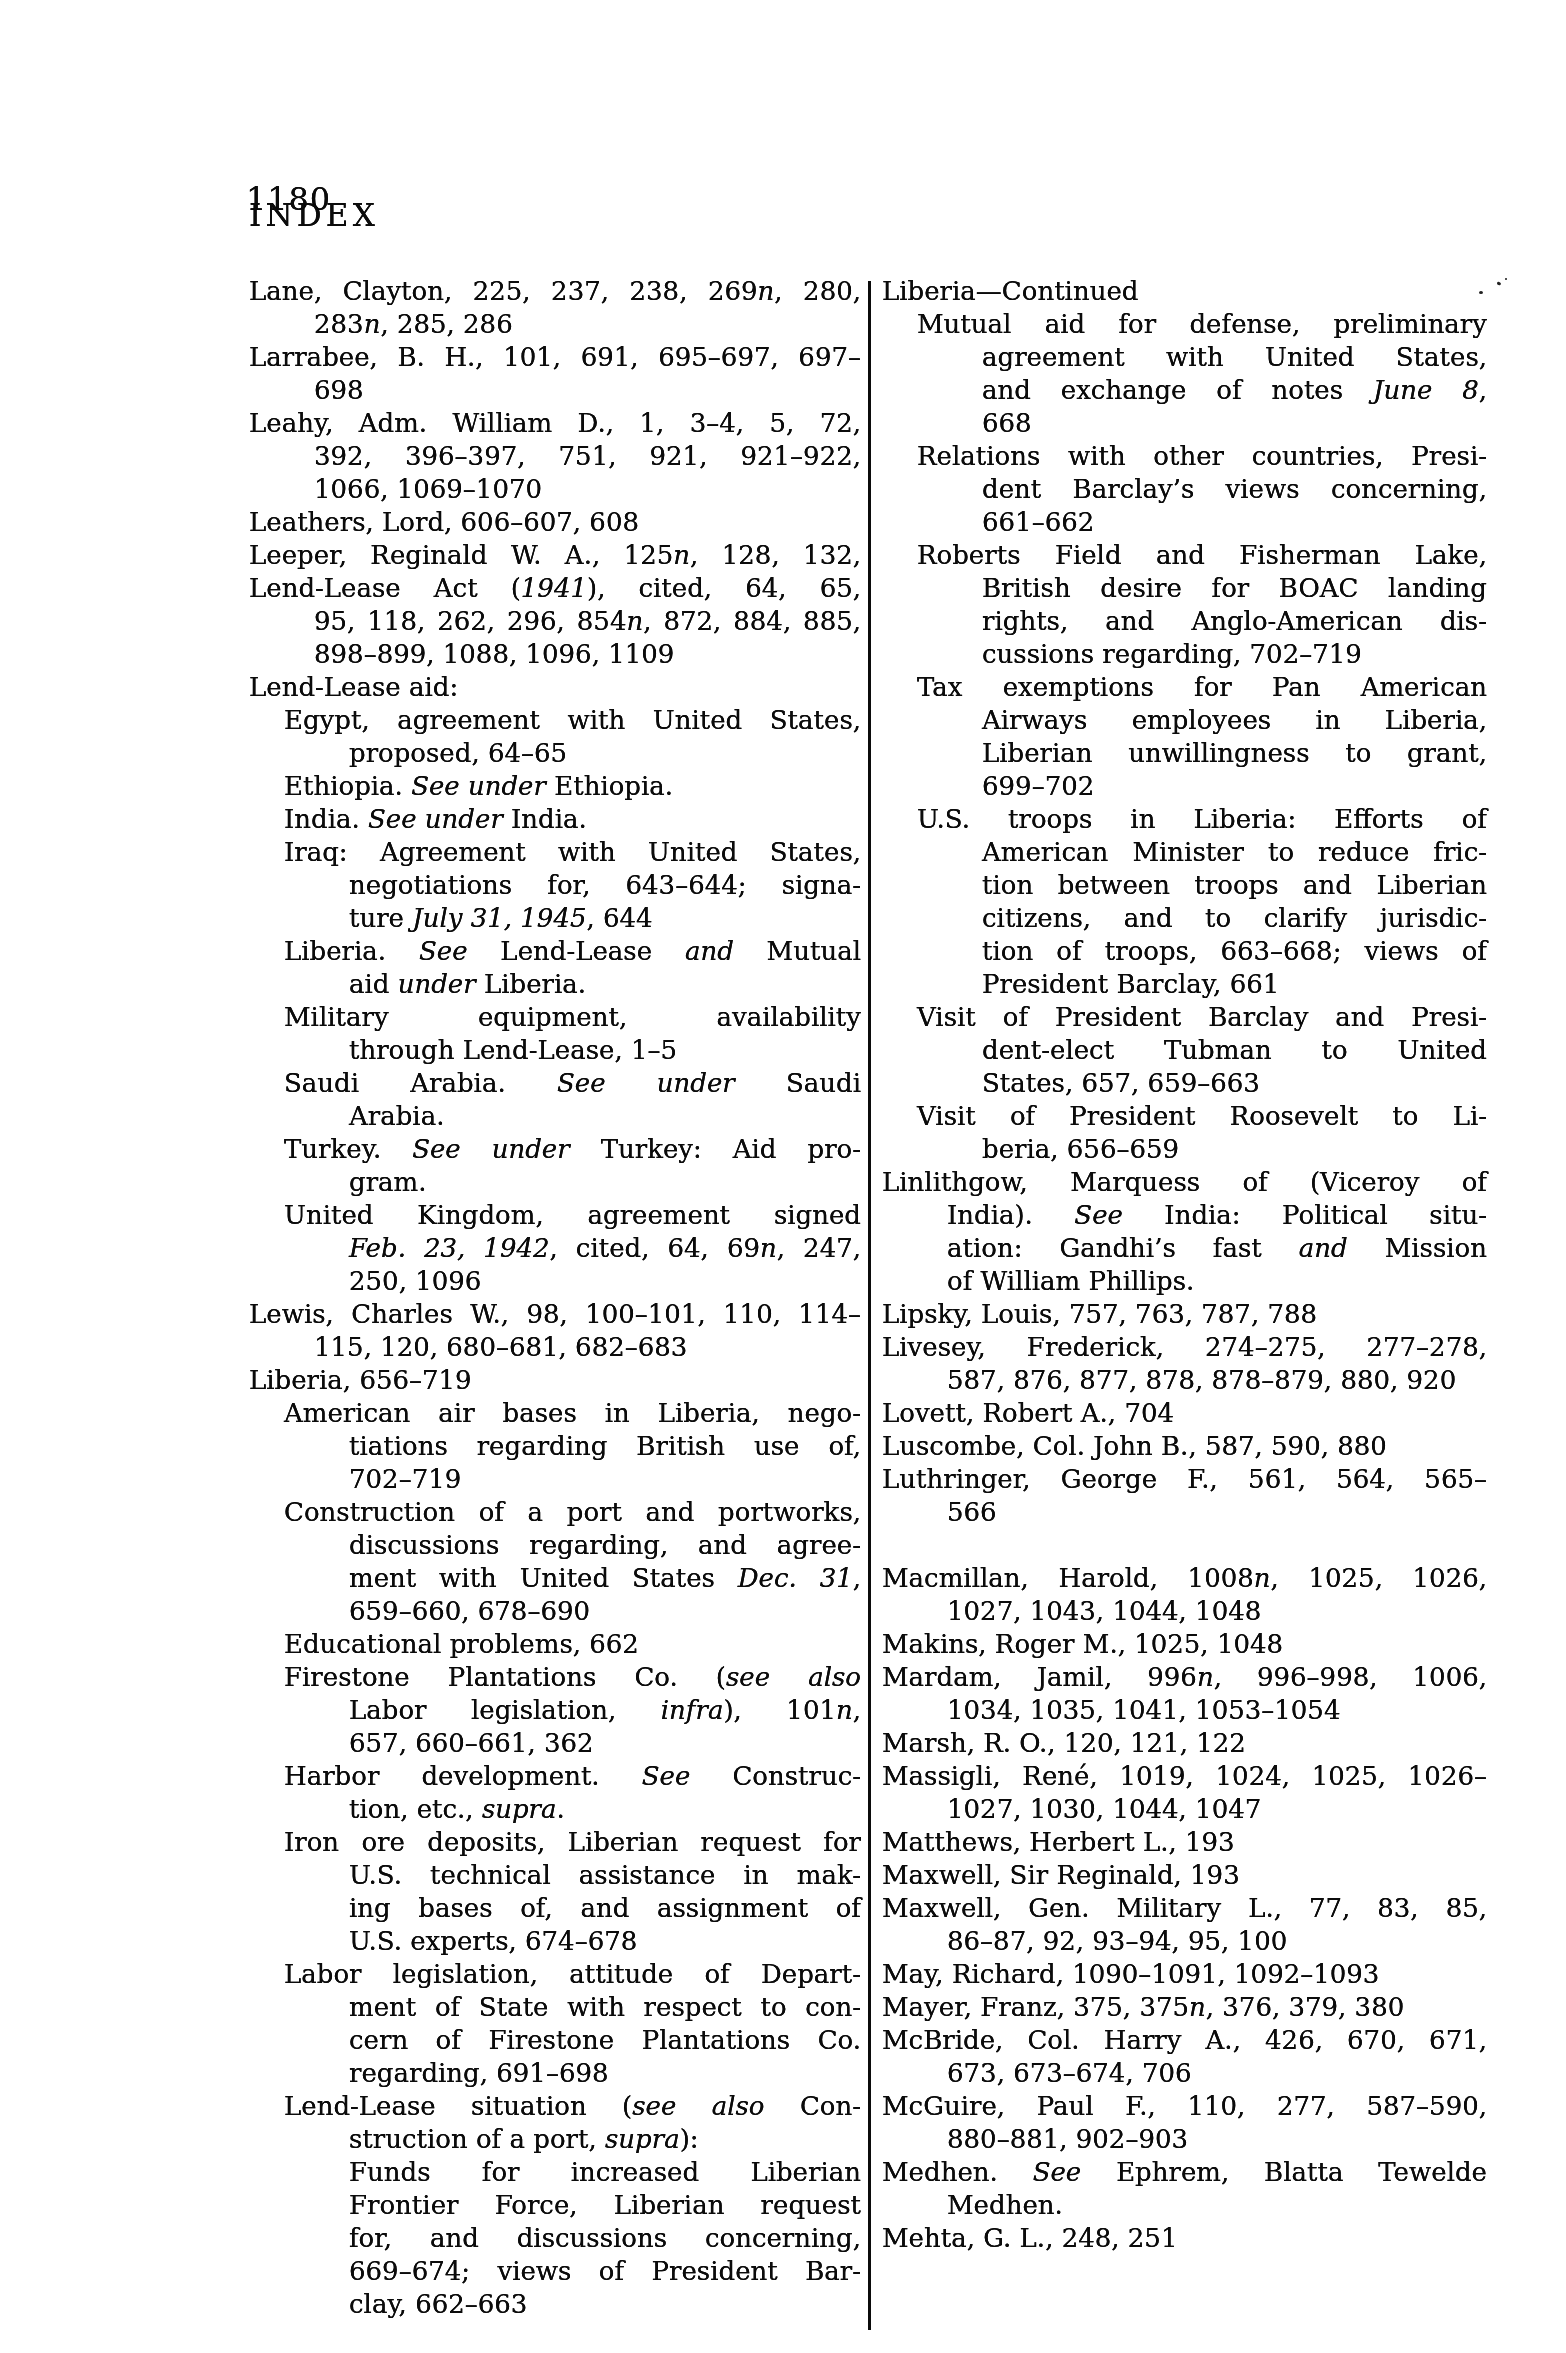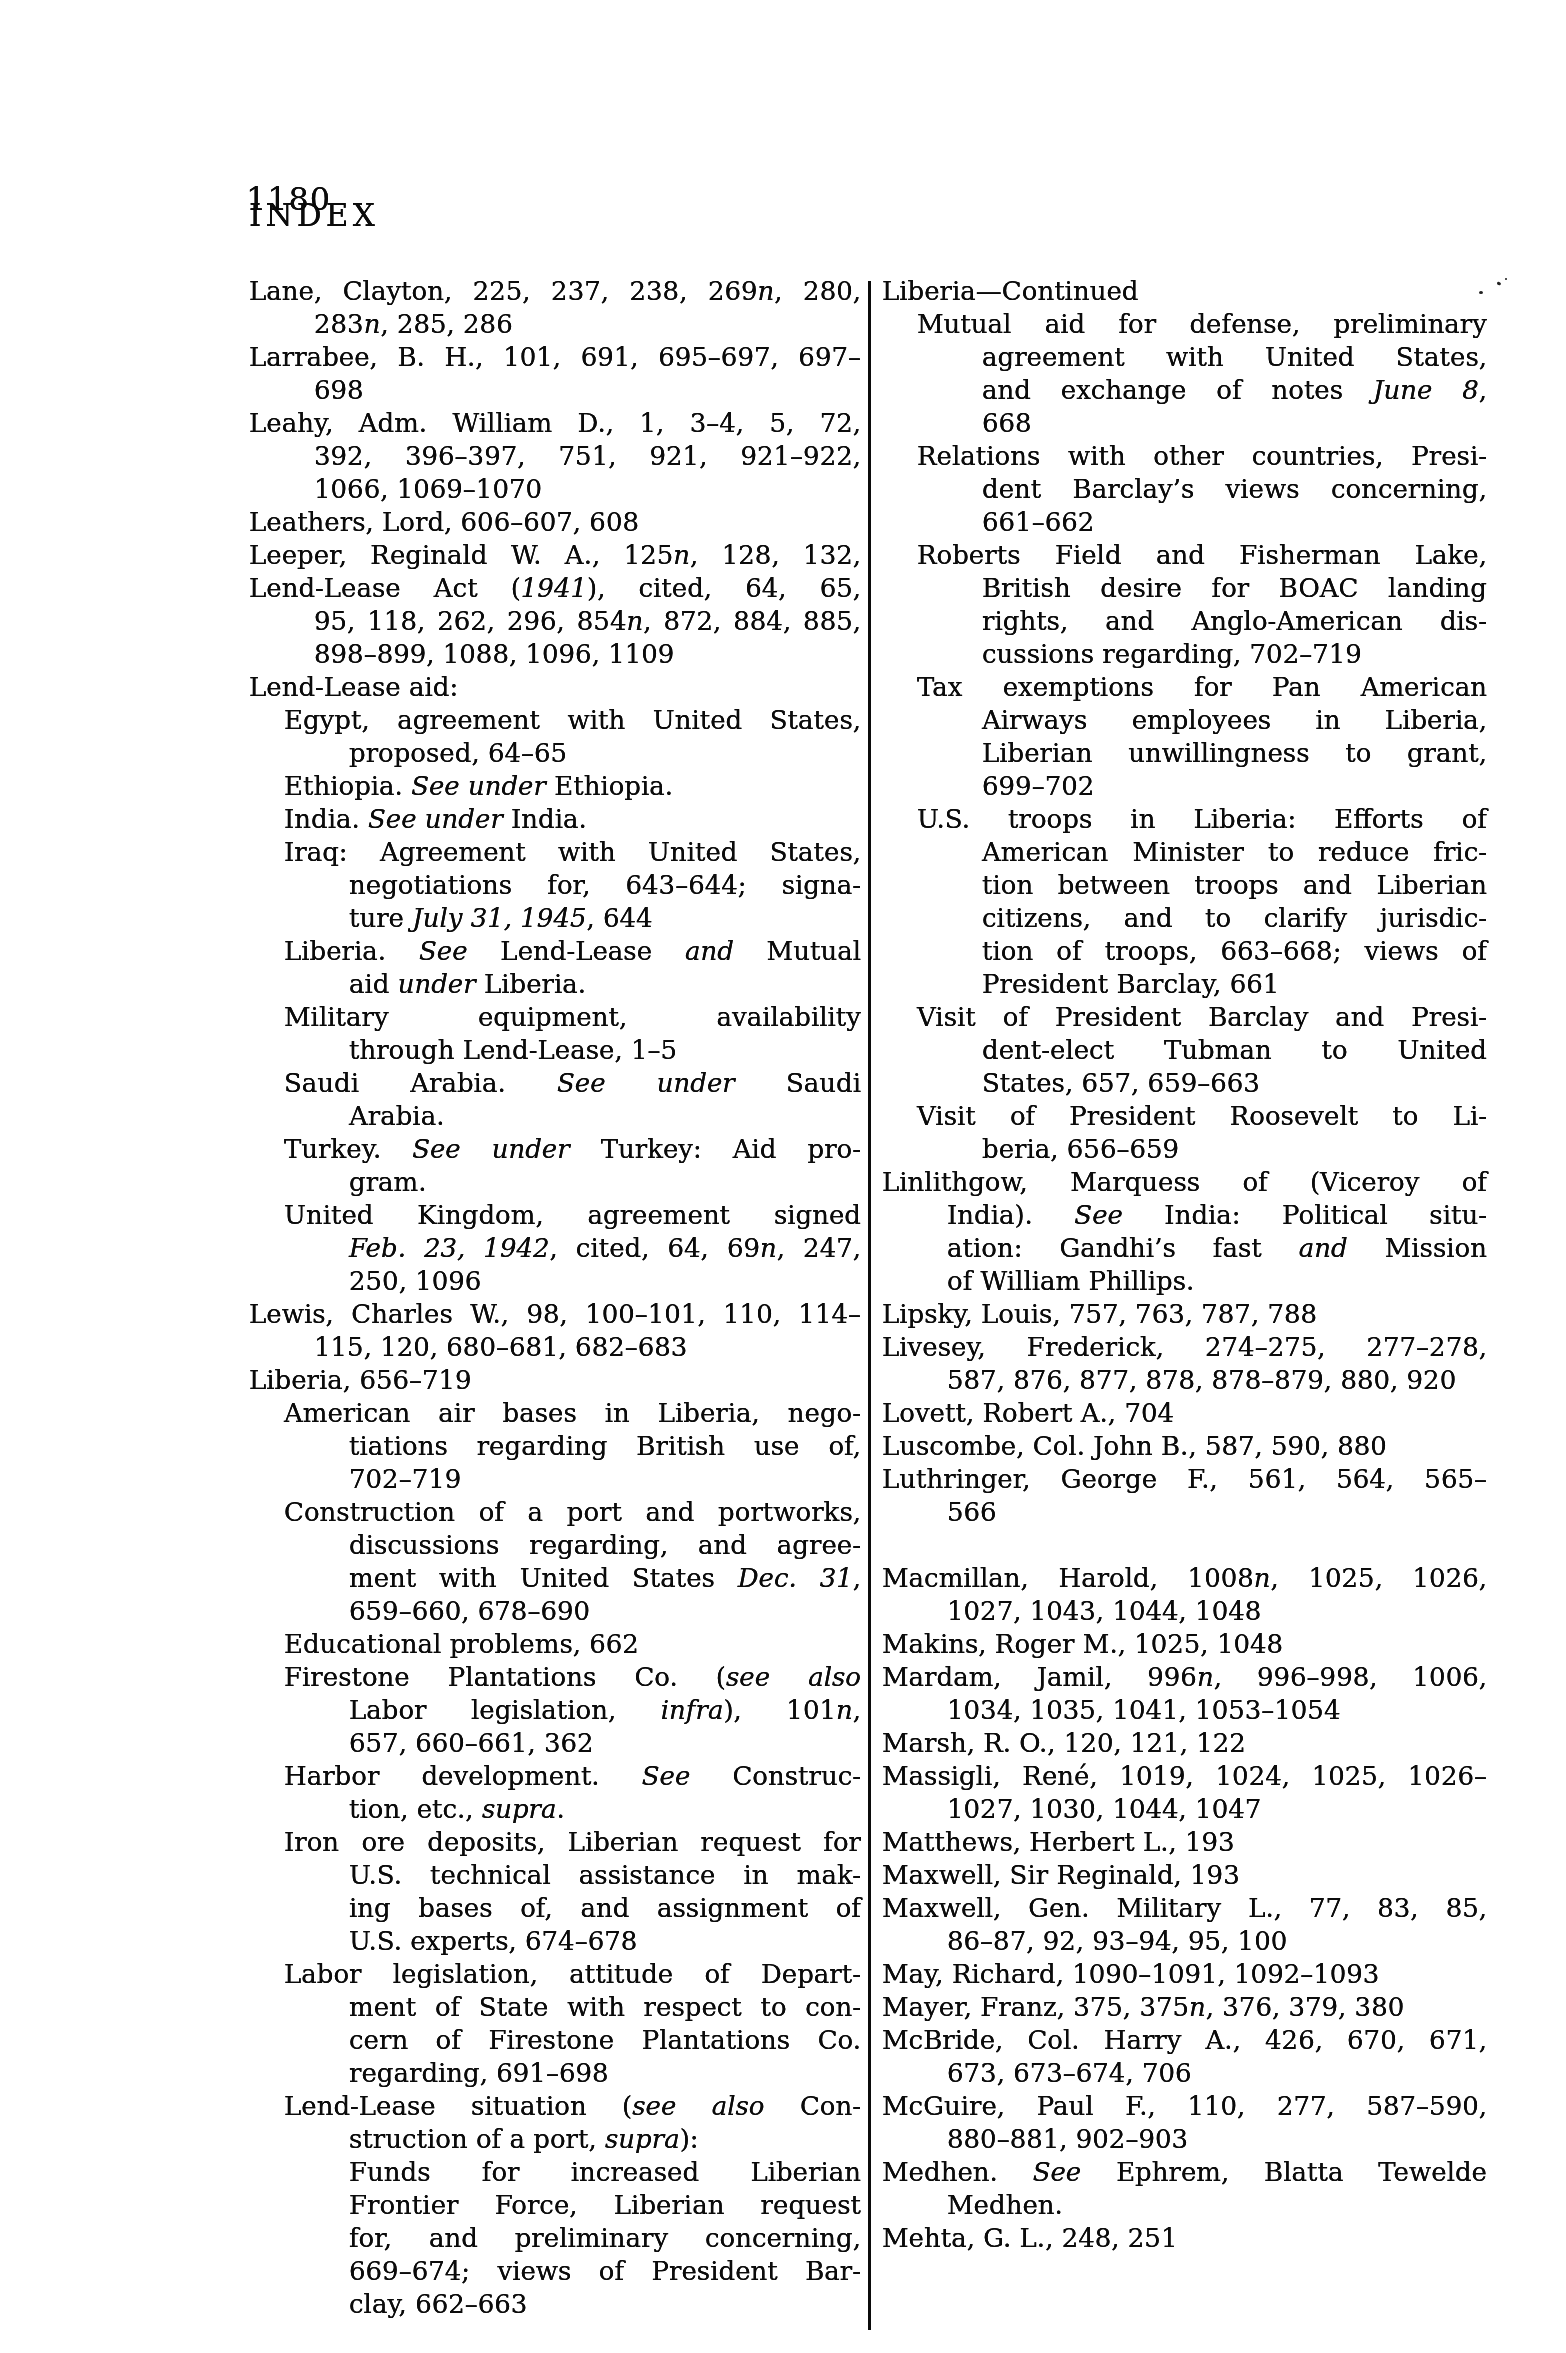--- a/index.html
+++ b/index.html
@@ -114,21 +114,21 @@
     <div class="line ind3 j">ing bases of, and assignment of</div>
     <div class="line ind3">U.S. experts, 674–678</div>
     <div class="line ind1 j">Labor legislation, attitude of Depart-</div>
     <div class="line ind3 j">ment of State with respect to con-</div>
     <div class="line ind3 j">cern of Firestone Plantations Co.</div>
     <div class="line ind3">regarding, 691–698</div>
     <div class="line ind1 j">Lend-Lease situation (<i>see also</i> Con-</div>
     <div class="line ind3">struction of a port, <i>supra</i>):</div>
     <div class="line ind3 j">Funds for increased Liberian</div>
     <div class="line ind3 j">Frontier Force, Liberian request</div>
-    <div class="line ind3 j">for, and preliminary concerning,</div>
+    <div class="line ind3 j">for, and discussions concerning,</div>
     <div class="line ind3 j">669–674; views of President Bar-</div>
     <div class="line ind3">clay, 662–663</div>
   </div>
 <div class="column column-right">
     <div class="line ind0">Liberia—Continued</div>
     <div class="line ind1 j">Mutual aid for defense, preliminary</div>
     <div class="line ind3 j">agreement with United States,</div>
     <div class="line ind3 j">and exchange of notes <i>June 8</i>,</div>
     <div class="line ind3">668</div>
     <div class="line ind1 j">Relations with other countries, Presi-</div>

